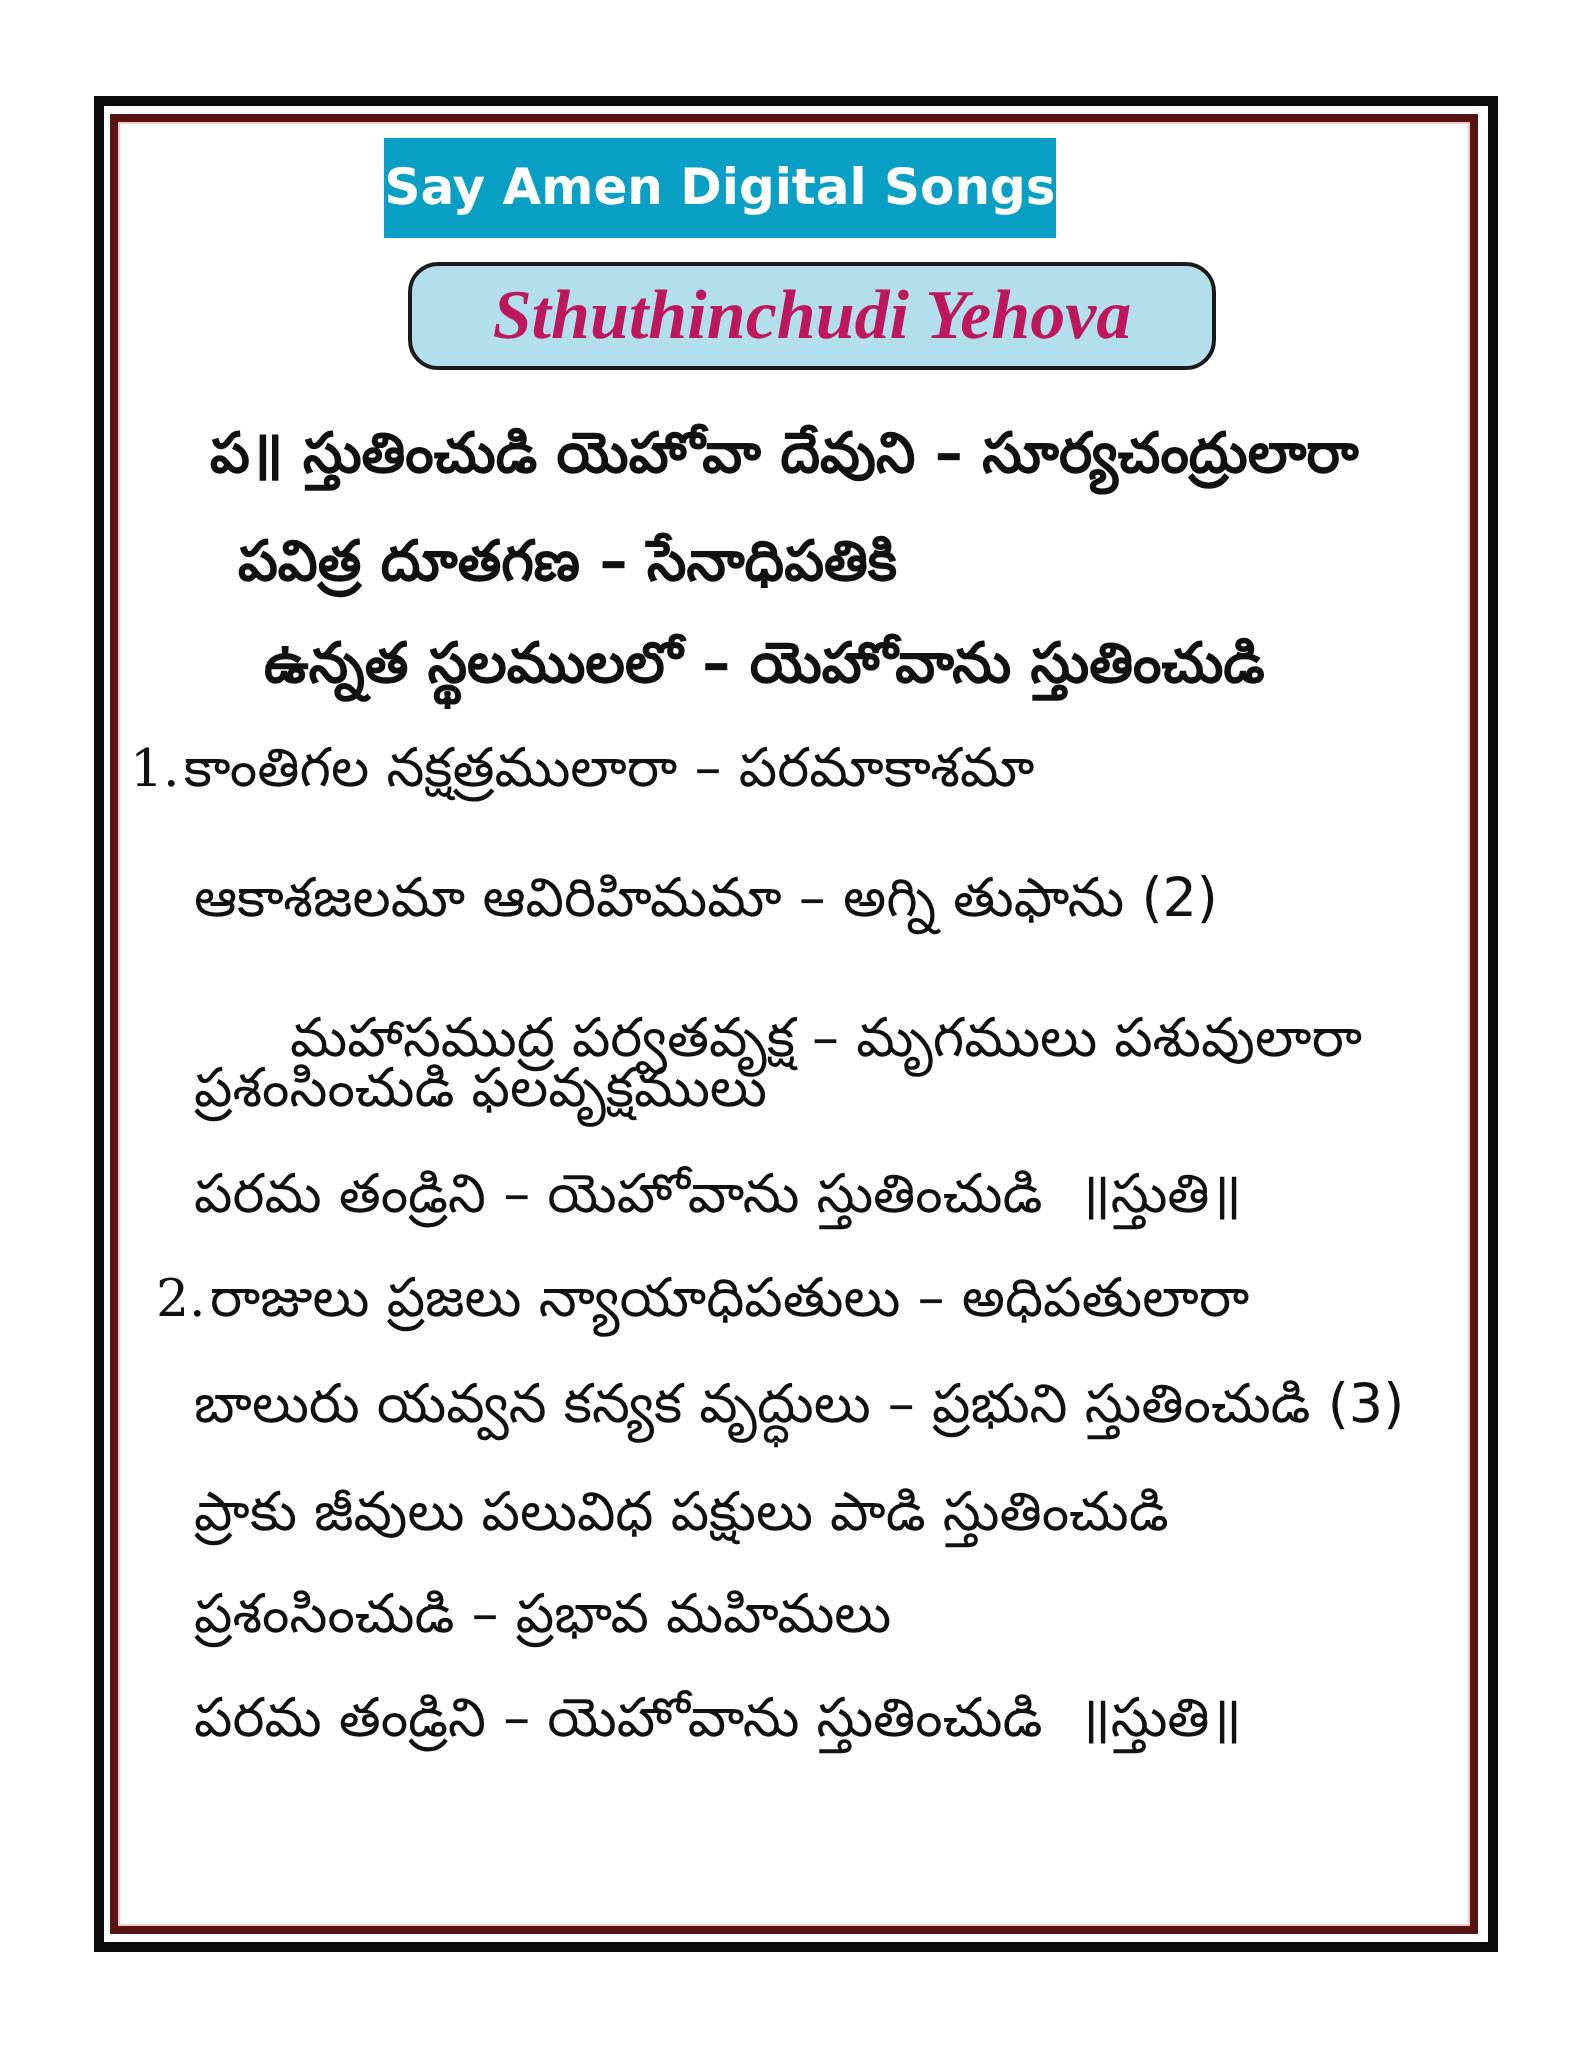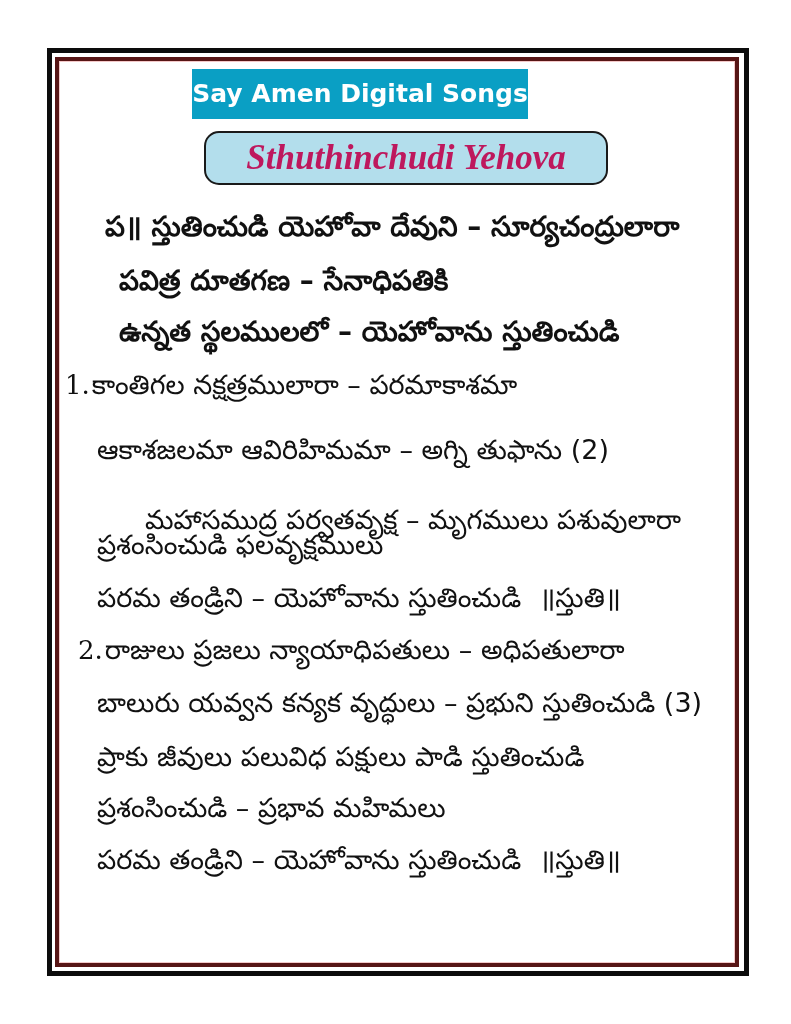--- a/index.html
+++ b/index.html
@@ -96,21 +96,21 @@
 <div class="banner">Say Amen Digital Songs Book</div>
 <div class="title-box">Sthuthinchudi Yehova</div>
 
 <div class="lyric bold" style="left:76px; top:209px;margin-left:29px;">
   <span>ప॥</span>
   <span>స్తుతించుడి యెహోవా దేవుని – సూర్యచంద్రులారా</span>
 </div>
 <div class="lyric bold" style="left:119px; top:263px;">
   <span>పవిత్ర దూతగణ – సేనాధిపతికి</span>
 </div>
-<div class="lyric bold" style="left:119px; top:314px;">
+<div class="lyric bold" style="left:132px; top:314px;">
   <span>ఉన్నత స్థలములలో – యెహోవాను స్తుతించుడి</span>
 </div>
 
 <div class="lyric" style="left:65px; top:367px;">
   <span class="verse-num">1.</span><span>కాంతిగల నక్షత్రములారా – పరమాకాశమా</span>
 </div>
 <div class="lyric" style="left:97px; top:432px;">
   <span>ఆకాశజలమా ఆవిరిహిమమా – అగ్ని తుఫాను (2)</span>
 </div>
 <div class="lyric" style="left:97px; top:502px;margin-left:48px;">

